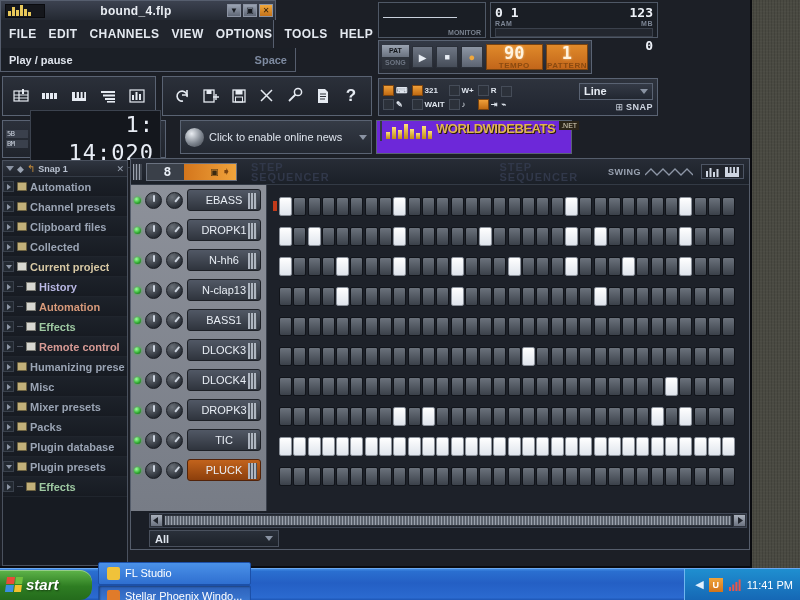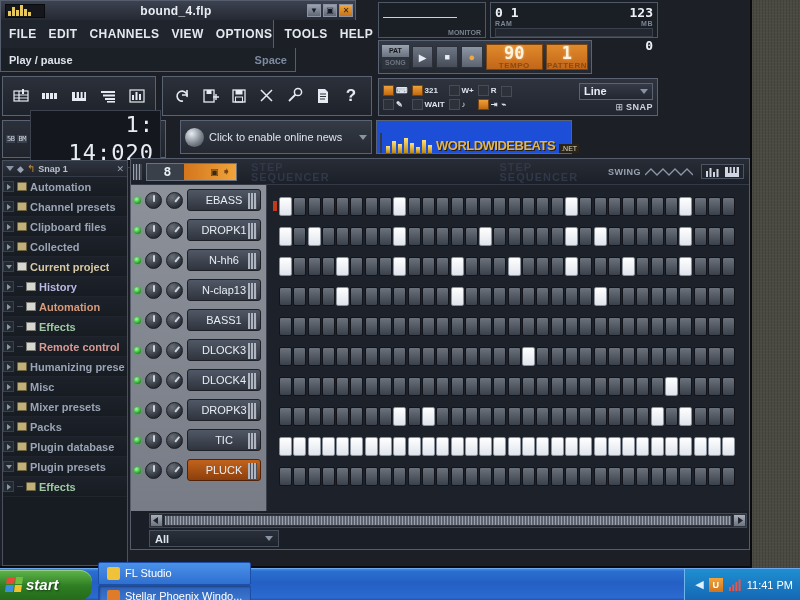--- a/index.html
+++ b/index.html
@@ -24,21 +24,21 @@
     border-right:2px solid #0a0b0f;
     border-bottom:2px solid #0a0b0f;
   }
   .noise{
     background-image:
       repeating-linear-gradient(0deg, rgba(255,255,255,.012) 0 1px, transparent 1px 2px),
       repeating-linear-gradient(90deg, rgba(255,255,255,.01) 0 1px, transparent 1px 2px);
   }
   
   #titlebar{
-    position:absolute; left:0; top:0; width:356px; height:20px;
+    position:absolute; left:0; top:0; width:276px; height:20px;
     background:linear-gradient(#3c4250,#242932);
     border:1px solid #565e6e; border-bottom:none;
     display:flex; align-items:center;
   }
   #fl-logo{
     width:40px;height:14px;margin-left:4px;
     display:flex;align-items:flex-end;gap:1px;
     background:#15171c; padding:1px 2px; border:1px solid #0a0b0f;
   }
   #fl-logo i{ display:block;width:3px;background:#e8c85a;}
@@ -87,21 +87,21 @@
   #tb-mid{ position:absolute; left:162px; top:76px; width:210px; height:40px;
     display:flex; align-items:center; justify-content:space-around; padding:0 6px;}
   .tbicon{ width:20px;height:20px; position:relative; cursor:pointer;}
   .tbicon svg{ display:block; }
   
   #timepanel{
     position:absolute; left:2px; top:120px; width:164px; height:38px;
     background:linear-gradient(#2b303a,#20242c); border:1px solid #5a6373;
     display:flex; align-items:center;
   }
-  #time-units{ width:22px; margin-left:3px; display:flex; flex-direction:row; gap:2px;}
+  #time-units{ width:22px; margin-left:3px; display:flex; flex-direction:column; gap:2px;}
   #time-units span{ font-family:"DejaVu Sans Mono",monospace; font-size:7px; color:#cfd6e2;
     background:#3a404c; padding:0 1px; letter-spacing:-.5px;}
   #timelcd{
     flex:1; margin:3px 4px 3px 2px; background:#14171d; border:1px solid #3c434f;
     color:#e8edf5; font-family:"DejaVu Sans Mono",monospace;
     font-size:22px; text-align:right; padding-right:6px; line-height:28px;
     letter-spacing:1px;
   }
   
   #newsbar{
@@ -109,22 +109,22 @@
     background:linear-gradient(#353b46,#232831); border:1px solid #5a6373;
     display:flex; align-items:center; padding:0 4px; gap:5px;
   }
   #news-orb{ width:19px;height:19px;border-radius:50%;
     background:radial-gradient(circle at 35% 30%, #e9edf2, #7e858f 55%, #3b4049);}
   #news-text{ color:#dfe5ee; font-size:11px; flex:1;}
   .caret{ width:0;height:0;border-left:4px solid transparent;border-right:4px solid transparent;
     border-top:5px solid #8a93a3;}
   #wwb{
     position:absolute; left:376px; top:120px; width:196px; height:34px;
-    background:#1d4ed8; border:1px solid #5a6373;
-    display:flex; align-items:flex-end; gap:4px; padding:0 3px;
+    background:#6d28d9; border:1px solid #5a6373;
+    display:flex; align-items:flex-start; gap:4px; padding:0 3px;
   }
   #wwb-btn{ width:20px;height:20px;background:linear-gradient(#767e8c,#4b525e);border:1px solid #343a44;}
   #wwb-eq{ display:flex;align-items:flex-end;gap:2px;height:18px;}
   #wwb-eq i{ width:4px;background:linear-gradient(#ffe27a,#c08a12); display:block;}
   #wwb-logo{ color:#e0b451; font-size:13px; font-weight:bold; letter-spacing:-.5px;
     text-shadow:1px 1px 0 #2a1d06;}
   #wwb-net{ font-size:7px; color:#ded6c0; background:#2a2418; padding:1px 2px;}
   
   #monitor{
     position:absolute; left:378px; top:2px; width:108px; height:36px;

